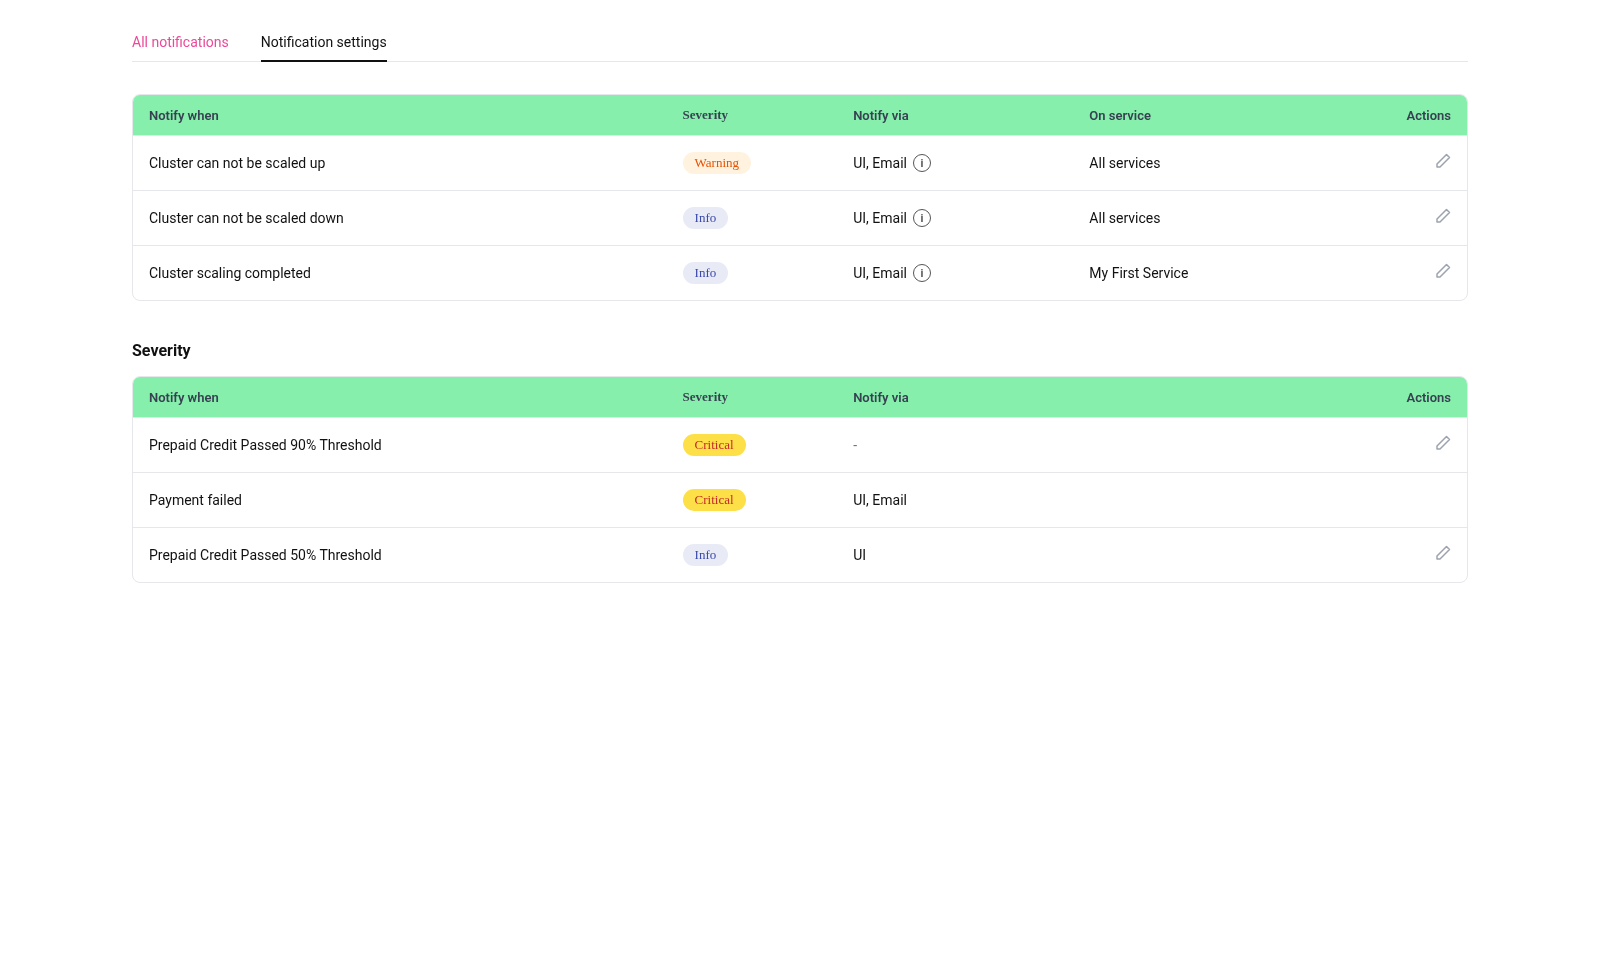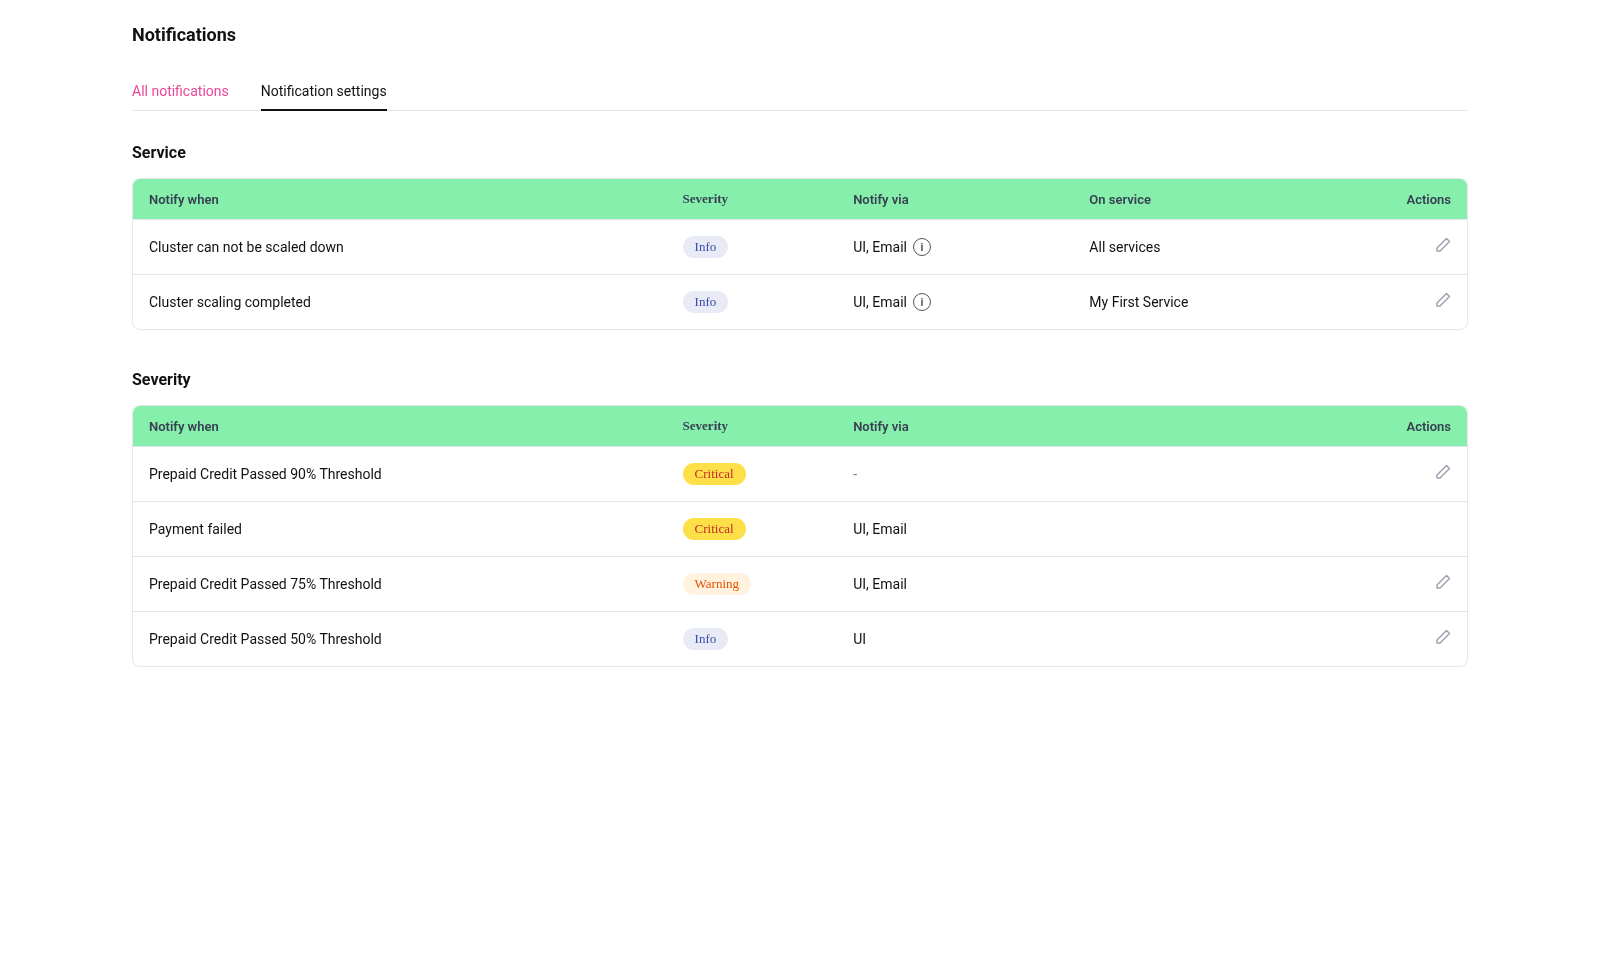--- a/index.html
+++ b/index.html
@@ -151,46 +151,58 @@
     }
 
     .dash {
       color: #6b7280;
     }
   </style>
 </head>
 <body>
 
 <div class="page-container">
-  <h1 class="page-title">Notifications</h1>
 
   <div class="tabs">
     <div class="tab">
       <span>All notifications</span>
     </div>
     <div class="tab active">
       <span>Notification settings</span>
     </div>
   </div>
 
   <div id="sections-container">
       <div class="section">
-        <h2 class="section-title">Service</h2>
         <div class="table-wrapper">
           <table>
             <thead>
               <tr>
                 <th class="col-notify-when">Notify when</th>
                 <th class="col-severity">Severity</th>
                 <th class="col-notify-via">Notify via</th>
                 <th class="col-on-service">On service</th>
                 <th class="col-actions">Actions</th>
               </tr>
             </thead>
             <tbody>
+              <tr>
+                <td class="col-notify-when">Cluster can not be scaled up</td>
+                <td class="col-severity"><span class="badge badge-warning">Warning</span></td>
+                <td class="col-notify-via">
+                  <div class="notify-via-cell">
+                    <span>UI, Email</span>
+                    <span class="info-icon">i</span>
+                  </div>
+                </td>
+                <td class="col-on-service">All services</td>
+                <td class="col-actions actions-cell"><span class="edit-icon"><svg width="16" height="16" viewBox="0 0 16 16" fill="none" xmlns="http://www.w3.org/2000/svg">
+        <path d="M11.5 1.5L14.5 4.5L5 14H2V11L11.5 1.5Z" stroke="#9ca3af" stroke-width="1.5" stroke-linecap="round" stroke-linejoin="round"></path>
+      </svg></span></td>
+              </tr>
               <tr>
                 <td class="col-notify-when">Cluster can not be scaled down</td>
                 <td class="col-severity"><span class="badge badge-info">Info</span></td>
                 <td class="col-notify-via">
                   <div class="notify-via-cell">
                     <span>UI, Email</span>
                     <span class="info-icon">i</span>
                   </div>
                 </td>
                 <td class="col-on-service">All services</td>
@@ -244,33 +256,20 @@
                 <td class="col-severity"><span class="badge badge-critical">Critical</span></td>
                 <td class="col-notify-via">
                   <div class="notify-via-cell">
                     <span>UI, Email</span>
                   </div>
                 </td>
                 <td class="col-on-service"></td>
                 <td class="col-actions actions-cell"></td>
               </tr>
               <tr>
-                <td class="col-notify-when">Prepaid Credit Passed 75% Threshold</td>
-                <td class="col-severity"><span class="badge badge-warning">Warning</span></td>
-                <td class="col-notify-via">
-                  <div class="notify-via-cell">
-                    <span>UI, Email</span>
-                  </div>
-                </td>
-                <td class="col-on-service"></td>
-                <td class="col-actions actions-cell"><span class="edit-icon"><svg width="16" height="16" viewBox="0 0 16 16" fill="none" xmlns="http://www.w3.org/2000/svg">
-        <path d="M11.5 1.5L14.5 4.5L5 14H2V11L11.5 1.5Z" stroke="#9ca3af" stroke-width="1.5" stroke-linecap="round" stroke-linejoin="round"></path>
-      </svg></span></td>
-              </tr>
-              <tr>
                 <td class="col-notify-when">Prepaid Credit Passed 50% Threshold</td>
                 <td class="col-severity"><span class="badge badge-info">Info</span></td>
                 <td class="col-notify-via">
                   <div class="notify-via-cell">
                     <span>UI</span>
                   </div>
                 </td>
                 <td class="col-on-service"></td>
                 <td class="col-actions actions-cell"><span class="edit-icon"><svg width="16" height="16" viewBox="0 0 16 16" fill="none" xmlns="http://www.w3.org/2000/svg">
         <path d="M11.5 1.5L14.5 4.5L5 14H2V11L11.5 1.5Z" stroke="#9ca3af" stroke-width="1.5" stroke-linecap="round" stroke-linejoin="round"></path>

